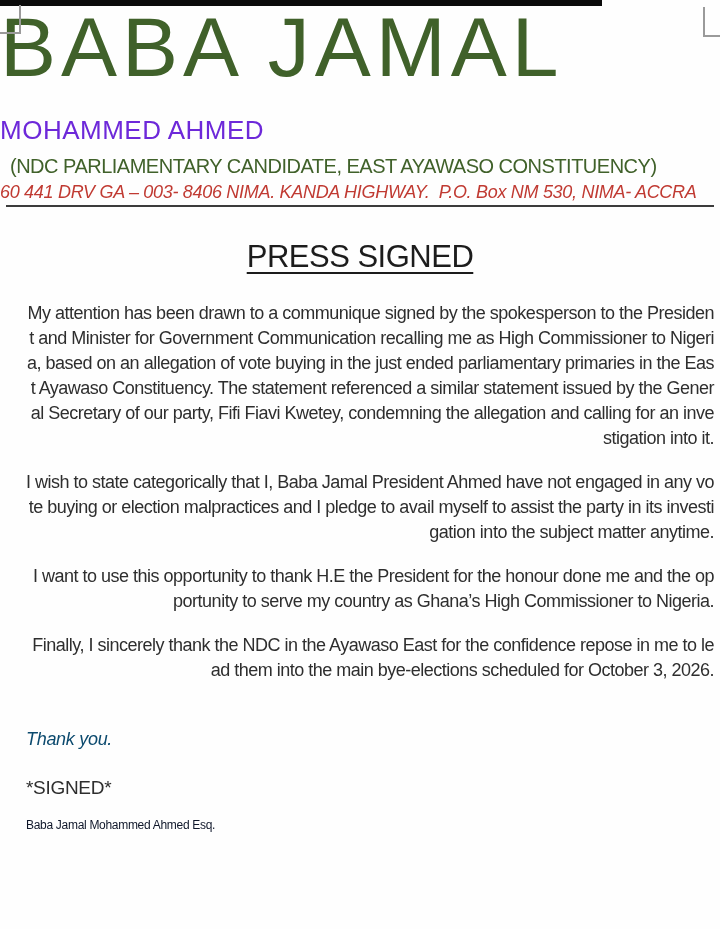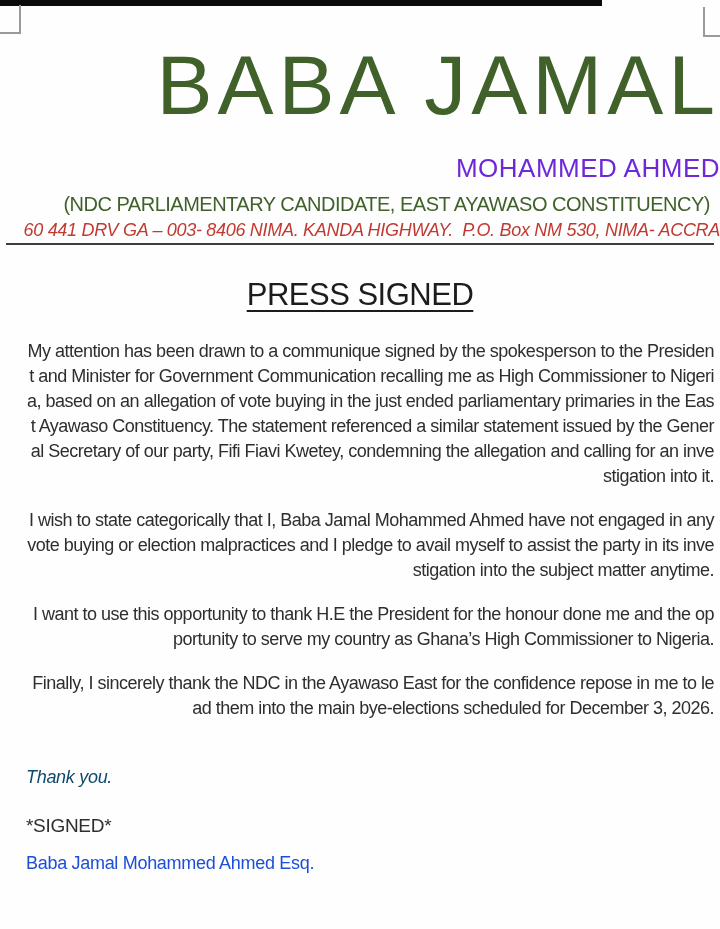--- a/index.html
+++ b/index.html
@@ -38,22 +38,21 @@
     border-bottom: 2px solid #9a9a9a;
   }
   .corner-right {
     top: 7px; right: 0;
     width: 17px; height: 30px;
     border-left: 2px solid #9a9a9a;
     border-bottom: 2px solid #9a9a9a;
   }
   
   .letterhead {
-    text-align: right;
-    padding-top: 38px;
+    text-align: left;
   }
   .lh-name {
     margin: 0;
     color: #40612a;
     font-size: 84px;
     font-weight: normal;
     line-height: 1.12;
     letter-spacing: 5px;
     white-space: nowrap;
   }
@@ -127,22 +126,22 @@
   }
   .closing .signed {
     margin: 23px 0 0 0;
     color: #2e2e2e;
     font-size: 19px;
     line-height: 25px;
     letter-spacing: -0.3px;
   }
   .closing .signature {
     margin: 13px 0 0 0;
-    color: #1d4ed8;
-    font-size: 18px;
+    color: #0f172a;
+    font-size: 12px;
     line-height: 25px;
     letter-spacing: -0.3px;
   }
 </style>
 </head>
 <body>
 
 <div class="page">
 
   <div class="top-bar"></div>
@@ -155,23 +154,23 @@
     <div class="lh-role">(NDC PARLIAMENTARY CANDIDATE, EAST AYAWASO CONSTITUENCY)</div>
     <div class="lh-address">60 441 DRV GA – 003- 8406 NIMA. KANDA HIGHWAY.  P.O. Box NM 530, NIMA- ACCRA</div>
   </header>
 
   <hr class="rule">
 
   <h2 class="title">PRESS SIGNED</h2>
 
   <main class="body-text">
     <p>My attention has been drawn to a communique signed by the spokesperson to the President and Minister for Government Communication recalling me as High Commissioner to Nigeria, based on an allegation of vote buying in the just ended parliamentary primaries in the East Ayawaso Constituency. The statement referenced a similar statement issued by the General Secretary of our party, Fifi Fiavi Kwetey, condemning the allegation and calling for an investigation into it.</p>
-    <p>I wish to state categorically that I, Baba Jamal Mohammed Ahmed have not engaged in any vote buying or election malpractices and I pledge to avail myself to assist the party in its investigation into the subject matter anytime.</p>
+    <p>I wish to state categorically that I, Baba Jamal President Ahmed have not engaged in any vote buying or election malpractices and I pledge to avail myself to assist the party in its investigation into the subject matter anytime.</p>
     <p>I want to use this opportunity to thank H.E the President for the honour done me and the opportunity to serve my country as Ghana’s High Commissioner to Nigeria.</p>
-    <p>Finally, I sincerely thank the NDC in the Ayawaso East for the confidence repose in me to lead them into the main bye-elections scheduled for December 3, 2026.</p>
+    <p>Finally, I sincerely thank the NDC in the Ayawaso East for the confidence repose in me to lead them into the main bye-elections scheduled for October 3, 2026.</p>
   </main>
 
   <footer class="closing">
     <p class="thanks">Thank you.</p>
     <p class="signed">*SIGNED*</p>
     <p class="signature">Baba Jamal Mohammed Ahmed Esq.</p>
   </footer>
 
 </div>
 

